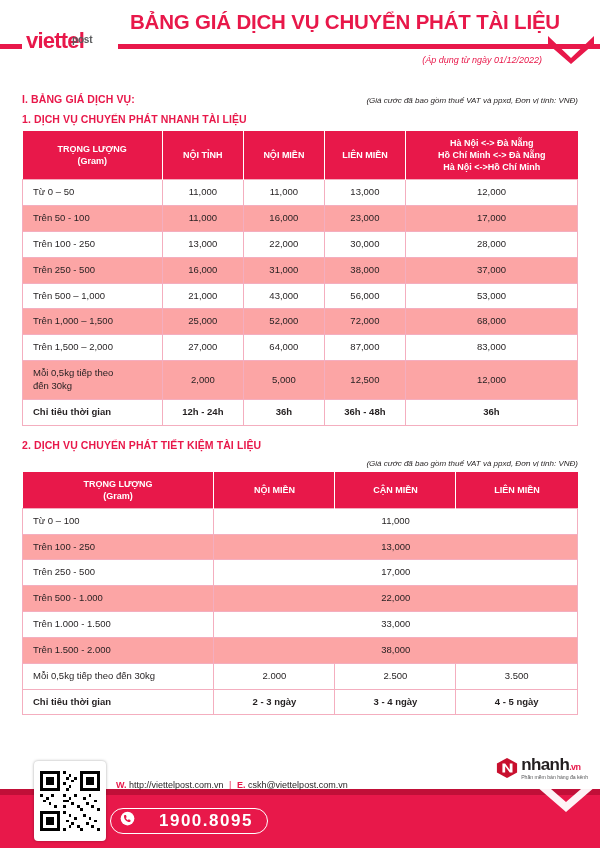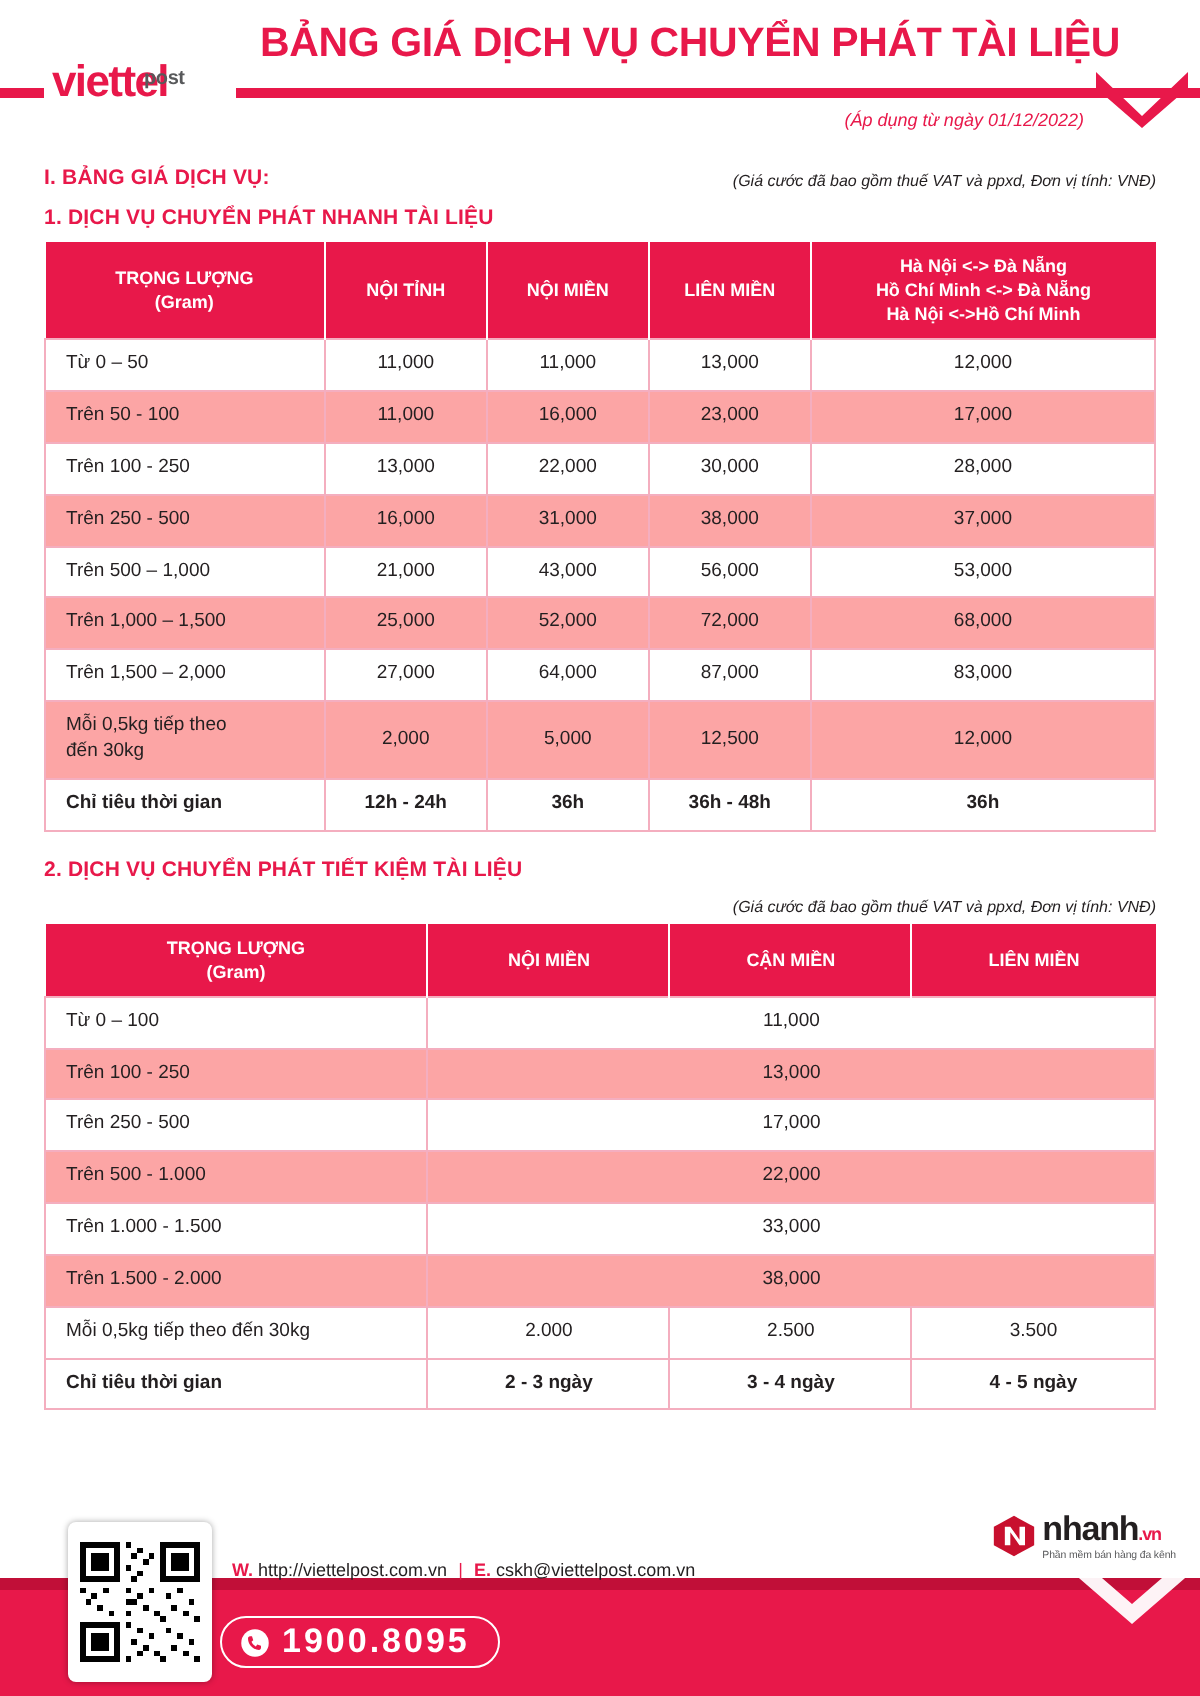--- a/index.html
+++ b/index.html
@@ -99,21 +99,21 @@
 
   
   .content {
     padding: 0 22px;
   }
 
   .sec-row {
     display: flex;
     align-items: flex-end;
     justify-content: space-between;
-    margin-top: 7px;
+    margin-top: 17px;
   }
 
   .sec-heading {
     font-size: 10.5px;
     font-weight: bold;
     color: #e8184a;
     letter-spacing: 0.1px;
   }
   .sec-sub {
     font-size: 10.5px;
@@ -246,22 +246,22 @@
     color: #e8184a;
     font-weight: bold;
   }
   .contact .sep { color: #e8184a; padding: 0 3px; }
 
   .phone {
     position: absolute;
     left: 110px;
     bottom: 14px;
     display: flex;
-    align-items: center;
-    gap: 6px;
+    align-items: flex-start;
+    gap: 24px;
     border: 1.5px solid #ffffff;
     border-radius: 14px;
     padding: 2px 14px 2px 9px;
     color: #ffffff;
   }
   .phone-num {
     font-size: 17px;
     font-weight: bold;
     letter-spacing: 1.5px;
   }

